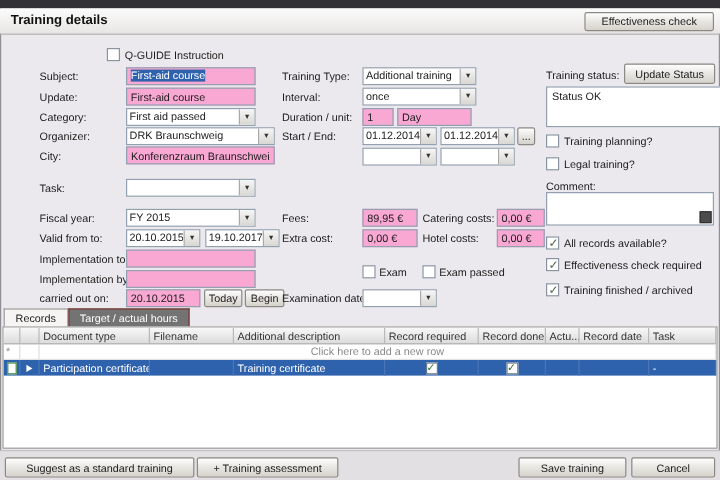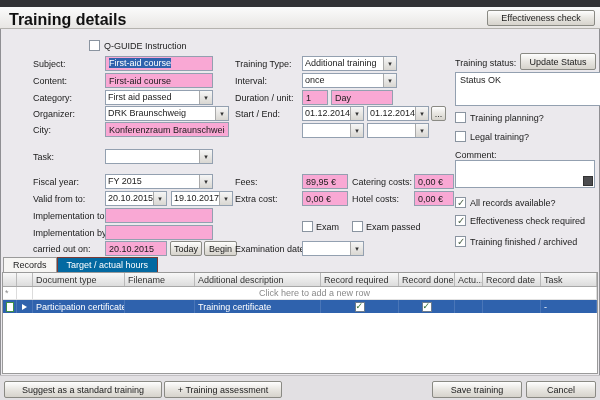--- a/index.html
+++ b/index.html
@@ -1,37 +1,37 @@
 <!DOCTYPE html>
 <html><head>
 <meta charset="utf-8">
 <style>
   html,body{margin:0;padding:0;background:#777;}
   #app{position:relative;width:600px;height:400px;background:#ebe9ed;font-family:"Liberation Sans",sans-serif;font-size:9px;color:#1b1b1b;overflow:hidden;box-shadow:inset 0 0 0 1px #8f8f93;}
   .topstrip{position:absolute;left:0;top:0;width:600px;height:7px;background:#323236;}
   .titlebar{position:absolute;left:0;top:7px;width:600px;height:21px;background:linear-gradient(#fbfbfb,#e8e6e4);border-bottom:1px solid #b4b2ae;}
-  .title{position:absolute;left:9px;top:4px;font-size:16px;font-weight:bold;color:#111;text-align:right;}
+  .title{position:absolute;left:9px;top:4px;font-size:11px;font-weight:bold;color:#111;text-align:right;}
   .btn{position:absolute;box-sizing:border-box;display:flex;align-items:center;justify-content:center;background:linear-gradient(#fefefe,#e8e6e1 50%,#d6d3cc);border:1px solid #8a8a84;border-radius:2px;font-size:9px;color:#1b1b1b;white-space:nowrap;cursor:default;}
   .lbl{position:absolute;white-space:nowrap;font-size:9px;color:#1b1b1b;}
   .field{position:absolute;box-sizing:border-box;height:15px;background:#f9a8d4;border:1px solid #93a0b0;font-size:9px;font-family:inherit;padding:1px 3px;line-height:11px;white-space:nowrap;overflow:hidden;color:#1b1b1b;}
   input.field{outline:none;}
   .hl{background:#2f62ad;color:#fff;}
   .combo{position:absolute;box-sizing:border-box;height:15px;background:#fff;border:1px solid #93a0b0;display:flex;overflow:hidden;}
   .combo .cval{flex:1;font-size:9px;line-height:13px;padding:0 2px;white-space:nowrap;overflow:hidden;}
   .combo .carr{flex:0 0 12px;background:linear-gradient(#f6f6f6,#d9d7d2);border-left:1px solid #aaa;display:flex;align-items:center;justify-content:center;}
   .combo .carr::after{content:"▾";font-size:7px;color:#333;line-height:7px;}
   .cb{position:absolute;width:11px;height:11px;box-sizing:border-box;background:#fff;border:1px solid #8a94a0;}
   .cb[data-checked="true"]::after{content:"✓";position:absolute;left:1px;top:-1px;font-size:10px;color:#53684f;}
   textarea.area{position:absolute;box-sizing:border-box;background:#fff;border:1px solid #93a0b0;resize:none;font-family:inherit;font-size:9px;padding:2px;outline:none;}
   .panel{position:absolute;box-sizing:border-box;background:#fff;border:1px solid #93a0b0;font-size:9px;padding:2px 4px;}
   .minibtn{position:absolute;width:10px;height:10px;background:#4c4c4f;border:1px solid #333;box-sizing:border-box;}
   .tabs{position:absolute;left:3px;top:257px;display:flex;height:16px;}
   .tab{box-sizing:border-box;padding:2px 9px 0;font-size:9px;border:1px solid #9a9a9a;border-bottom:none;background:#dcdad6;color:#222;}
   .tab.active{background:#f6f5f3;}
-  .tab.target{background:#0369a1;color:#fff;border-color:#7c3a34;}
+  .tab.target{background:#737373;color:#fff;border-color:#7c3a34;}
   .table{position:absolute;left:2px;top:272px;width:596px;height:102px;background:#fff;border:1px solid #9a9a9a;box-sizing:border-box;overflow:hidden;}
   .trow{display:flex;width:100%;height:13px;box-sizing:border-box;}
   .thead{height:14px;background:linear-gradient(#f8f8f8,#dcdcdc);border-bottom:1px solid #a8a8a8;}
   .tc{box-sizing:border-box;padding:0 3px;border-right:1px solid #dcdcdc;display:flex;align-items:center;white-space:nowrap;overflow:hidden;font-size:9px;}
   .thead .tc{border-right:1px solid #b9b9b9;color:#333;}
   .c0{flex:0 0 14px;padding:0 2px;}
   .c1{flex:0 0 16px;padding:0 2px;}
   .c2{flex:0 0 92px;}
   .c3{flex:0 0 70px;}
   .c4{flex:0 0 126px;}
@@ -62,21 +62,21 @@
     <span class="title">Training details</span>
     <div class="btn" style="left:487px;top:3px;width:108px;height:16px;">Effectiveness check</div>
   </div>
 
   <span class="cb" style="left:89px;top:40px;" data-checked="false"></span>
   <span class="lbl" style="left:104px;top:41px;">Q-GUIDE Instruction</span>
 
   <span class="lbl" style="left:33px;top:59px;">Subject:</span>
   <div class="field" style="left:105px;top:56px;width:108px;"><span class="hl">First-aid course</span></div>
 
-  <span class="lbl" style="left:33px;top:76px;">Content:</span>
+  <span class="lbl" style="left:33px;top:76px;">Update:</span>
   <input class="field" style="left: 105px; top: 73px; width: 108px;" value="First-aid course">
 
   <span class="lbl" style="left:33px;top:93px;">Category:</span>
   <div class="combo" style="left:105px;top:90px;width:108px;">
     <span class="cval">First aid passed</span>
     <span class="carr"></span>
   </div>
 
   <span class="lbl" style="left:33px;top:109px;">Organizer:</span>
   <div class="combo" style="left:105px;top:106px;width:124px;">

